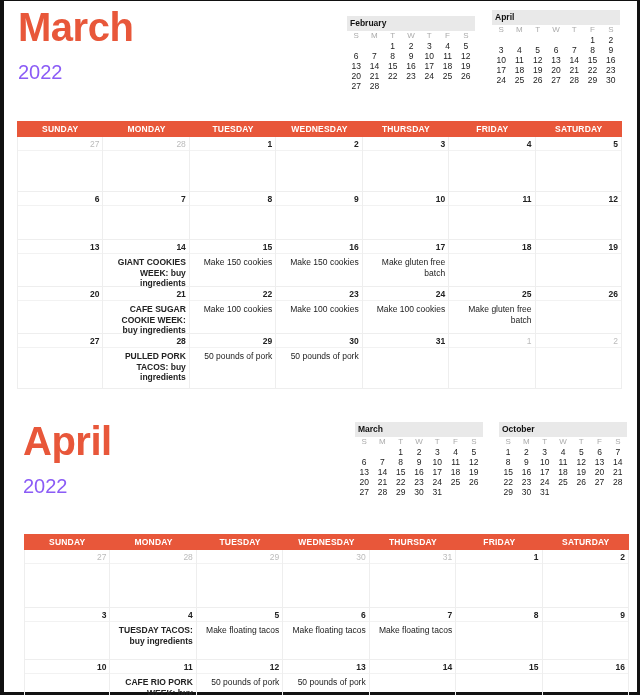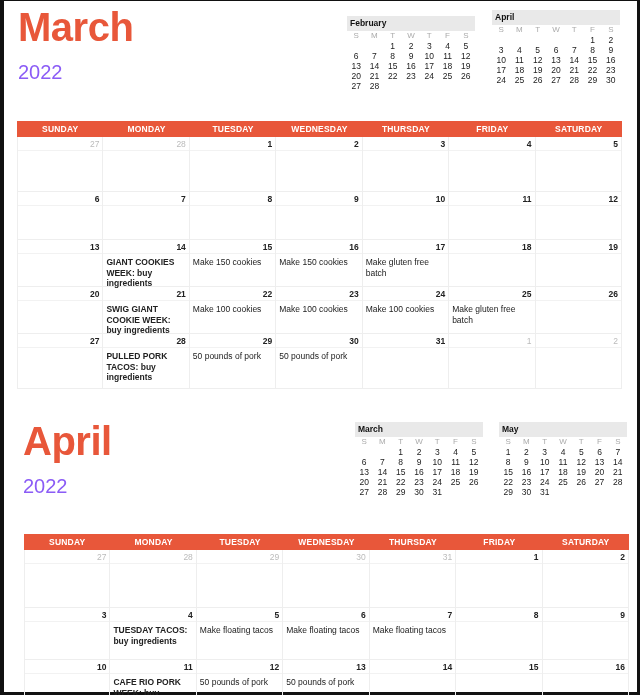--- a/index.html
+++ b/index.html
@@ -15,21 +15,21 @@
   .mini-grid { display: grid; grid-template-columns: repeat(7, 1fr); text-align: center; line-height: 10px; }
   .mini-grid .dow { color: #aaa; font-size: 8px; }
   .grid { position: absolute; border-radius: 11px; }
   .hdr-row { display: grid; grid-template-columns: repeat(7, 1fr); background: #E8573A; height: 16px; }
   .hdr-row div { color: #fff; font-weight: bold; font-size: 8.5px; text-align: center; line-height: 16px; letter-spacing: 0.2px; }
   .week { display: grid; grid-template-columns: repeat(7, 1fr); border-bottom: 1px solid #eee; }
   .cell { border-right: 1px solid #eee; position: relative; }
   .cell:first-child { border-left: 1px solid #eee; }
   .daynum { text-align: right; font-size: 8.5px; font-weight: bold; padding: 2px 3px 0 0; height: 14px; border-bottom: 1px solid #f2f2f2; }
   .daynum.other { color: #bbb; font-weight: normal; }
-  .event { font-size: 8.5px; line-height: 10.5px; padding: 3px 3px 0 3px; }
+  .event { font-size: 8.5px; line-height: 10.5px; padding: 3px 3px 0 3px; text-align: right; }
   .event.bold { font-weight: bold; }
 </style>
 </head>
 <body>
 
 <div class="frame">
   <div class="month" id="m0" style="top:0;">
     <div class="big-title" style="left:14px; top:4px;">March</div>
     <div class="year" style="left:14px; top:60px;">2022</div>
     <div class="mini" id="mini-0-0" style="left:343px; top:9px;margin-top:6px;">
@@ -203,21 +203,21 @@
           <div class="cell">
             <div class="daynum">19</div>
           </div>
         </div>
         <div class="week" style="height: 47px;">
           <div class="cell">
             <div class="daynum">20</div>
           </div>
           <div class="cell">
             <div class="daynum">21</div>
-            <div class="event bold">SWIG GIANT COOKIE WEEK: buy ingredients</div>
+            <div class="event bold">CAFE SUGAR COOKIE WEEK: buy ingredients</div>
           </div>
           <div class="cell">
             <div class="daynum">22</div>
             <div class="event">Make 100 cookies</div>
           </div>
           <div class="cell">
             <div class="daynum">23</div>
             <div class="event">Make 100 cookies</div>
           </div>
           <div class="cell">
@@ -302,21 +302,21 @@
           <div>25</div>
           <div>26</div>
           <div>27</div>
           <div>28</div>
           <div>29</div>
           <div>30</div>
           <div>31</div>
         </div>
       </div>
     <div class="mini" id="mini-1-1" style="left:495px; top:421px;">
-        <div class="mini-head">May</div>
+        <div class="mini-head">October</div>
         <div class="mini-grid">
           <div class="dow">S</div>
           <div class="dow">M</div>
           <div class="dow">T</div>
           <div class="dow">W</div>
           <div class="dow">T</div>
           <div class="dow">F</div>
           <div class="dow">S</div>
           <div>1</div>
           <div>2</div>

